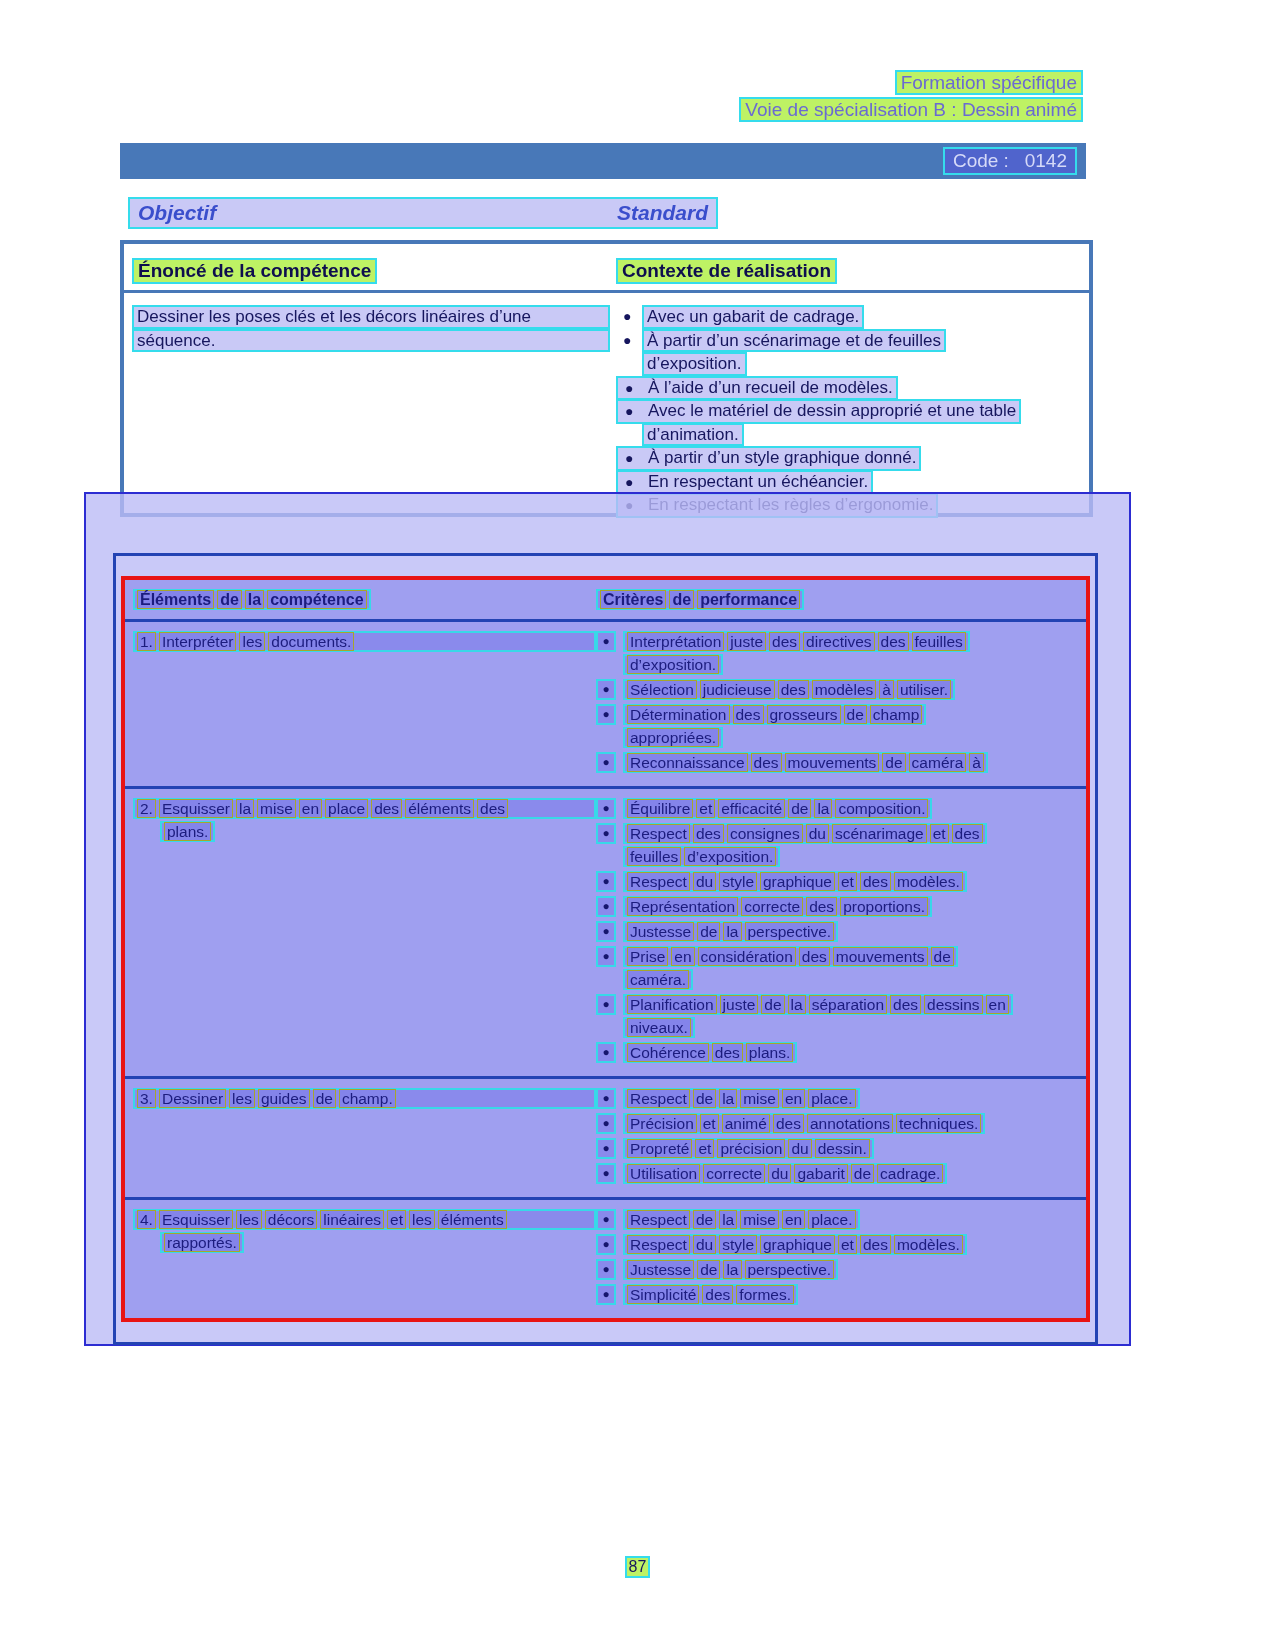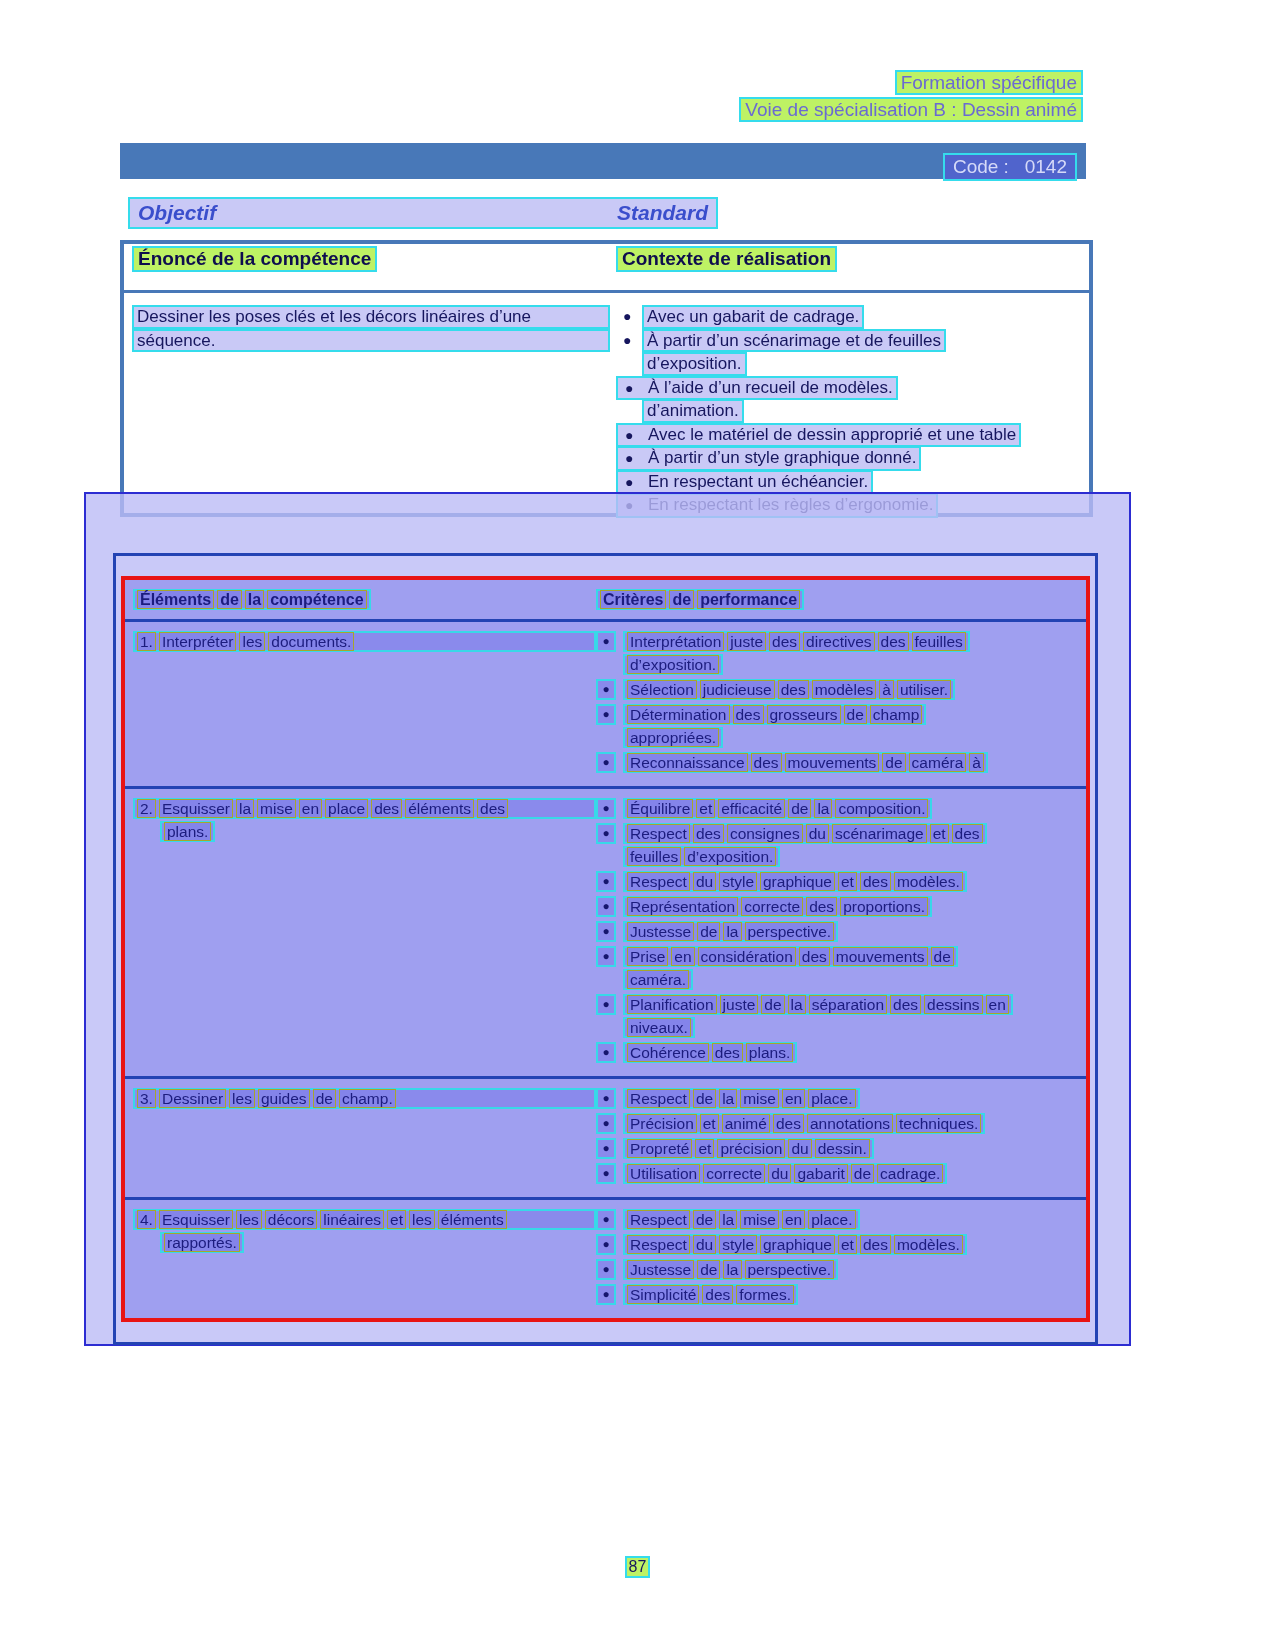--- a/index.html
+++ b/index.html
@@ -9,33 +9,33 @@
   }
   .hl { background:#bef264; border:2px solid #35dcec; }
 
   
   .top-right { position:absolute; top:70px; right:192px; text-align:right; }
   .hdr-line-wrap { margin-bottom:2px; }
   .hdr-line { display:inline-block; font-size:19px; line-height:21px; color:#6a6ad2; padding:0 4px; white-space:nowrap; }
 
   
   .code-bar { position:absolute; left:120px; top:143px; width:966px; height:36px; background:#4878b8; }
-  .code-box { position:absolute; right:9px; top:10px; background:#5064cc; border:2px solid #35dcec;
+  .code-box { position:absolute; right:9px; top:4px; background:#5064cc; border:2px solid #35dcec;
               color:#d6daf8; font-size:19px; line-height:22px; padding:1px 8px; white-space:pre; }
 
   
   .obj-std { position:absolute; left:128px; top:197px; width:590px; box-sizing:border-box;
              display:flex; justify-content:space-between; background:#c9c9f6; border:2px solid #35dcec;
              padding:2px 8px; font-size:21px; font-weight:bold; font-style:italic; color:#3a4ecc; }
 
   
   .table1 { position:absolute; left:120px; top:240px; width:973px; height:277px;
             border:4px solid #4878b8; box-sizing:border-box; background:#fff; }
   .t1-header { height:46px; position:relative; border-bottom:3px solid #4878b8; }
-  .t1-hcell { position:absolute; top:2px; font-size:19px; font-weight:bold; color:#0e0e4e; padding:0 4px; white-space:nowrap; }
+  .t1-hcell { position:absolute; top:14px; font-size:19px; font-weight:bold; color:#0e0e4e; padding:0 4px; white-space:nowrap; }
   .t1-hcell.c1 { left:8px; } .t1-hcell.c2 { left:492px; }
   .t1-body { display:flex; padding-top:12px; }
   .t1-left { width:492px; box-sizing:border-box; padding-left:8px; }
   .t1-right { flex:1; padding-right:4px; }
   .t1-line { display:inline-block; background:#c9c9f6; border:2px solid #35dcec;
              font-size:17px; line-height:19.5px; color:#16165e; padding:0 3px; white-space:nowrap; box-sizing:border-box; }
   .t1-left .t1-line { display:block; margin-right:6px; }
   .t1-bline { height:23.5px; display:flex; align-items:flex-start; }
   .t1-bullet-out { width:26px; min-width:26px; padding-left:7px; box-sizing:border-box;
                    color:#16165e; font-size:14px; line-height:23px; }
@@ -113,25 +113,25 @@
           <div class="t1-bline">
             <span class="t1-bullet-out">●</span>
             <span class="t1-line">À partir d’un scénarimage et de feuilles</span>
           </div>
           <div class="t1-bline t1-cont">
             <span class="t1-line">d’exposition.</span>
           </div>
           <div class="t1-bline">
             <span class="t1-line"><span class="t1-bullet-in">●</span>À l’aide d’un recueil de modèles.</span>
           </div>
+          <div class="t1-bline">
+            <span class="t1-line"><span class="t1-bullet-in">●</span>Avec le matériel de dessin approprié et une table</span>
+          </div>
           <div class="t1-bline t1-cont">
             <span class="t1-line">d’animation.</span>
-          </div>
-          <div class="t1-bline">
-            <span class="t1-line"><span class="t1-bullet-in">●</span>Avec le matériel de dessin approprié et une table</span>
           </div>
           <div class="t1-bline">
             <span class="t1-line"><span class="t1-bullet-in">●</span>À partir d’un style graphique donné.</span>
           </div>
           <div class="t1-bline">
             <span class="t1-line"><span class="t1-bullet-in">●</span>En respectant un échéancier.</span>
           </div>
           <div class="t1-bline">
             <span class="t1-line"><span class="t1-bullet-in">●</span>En respectant les règles d’ergonomie.</span>
           </div>

